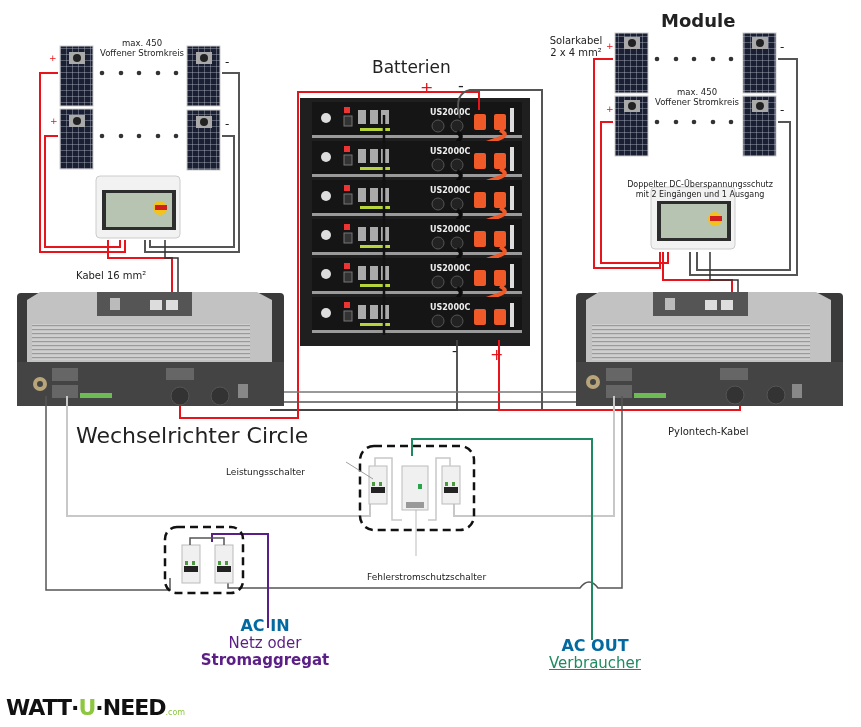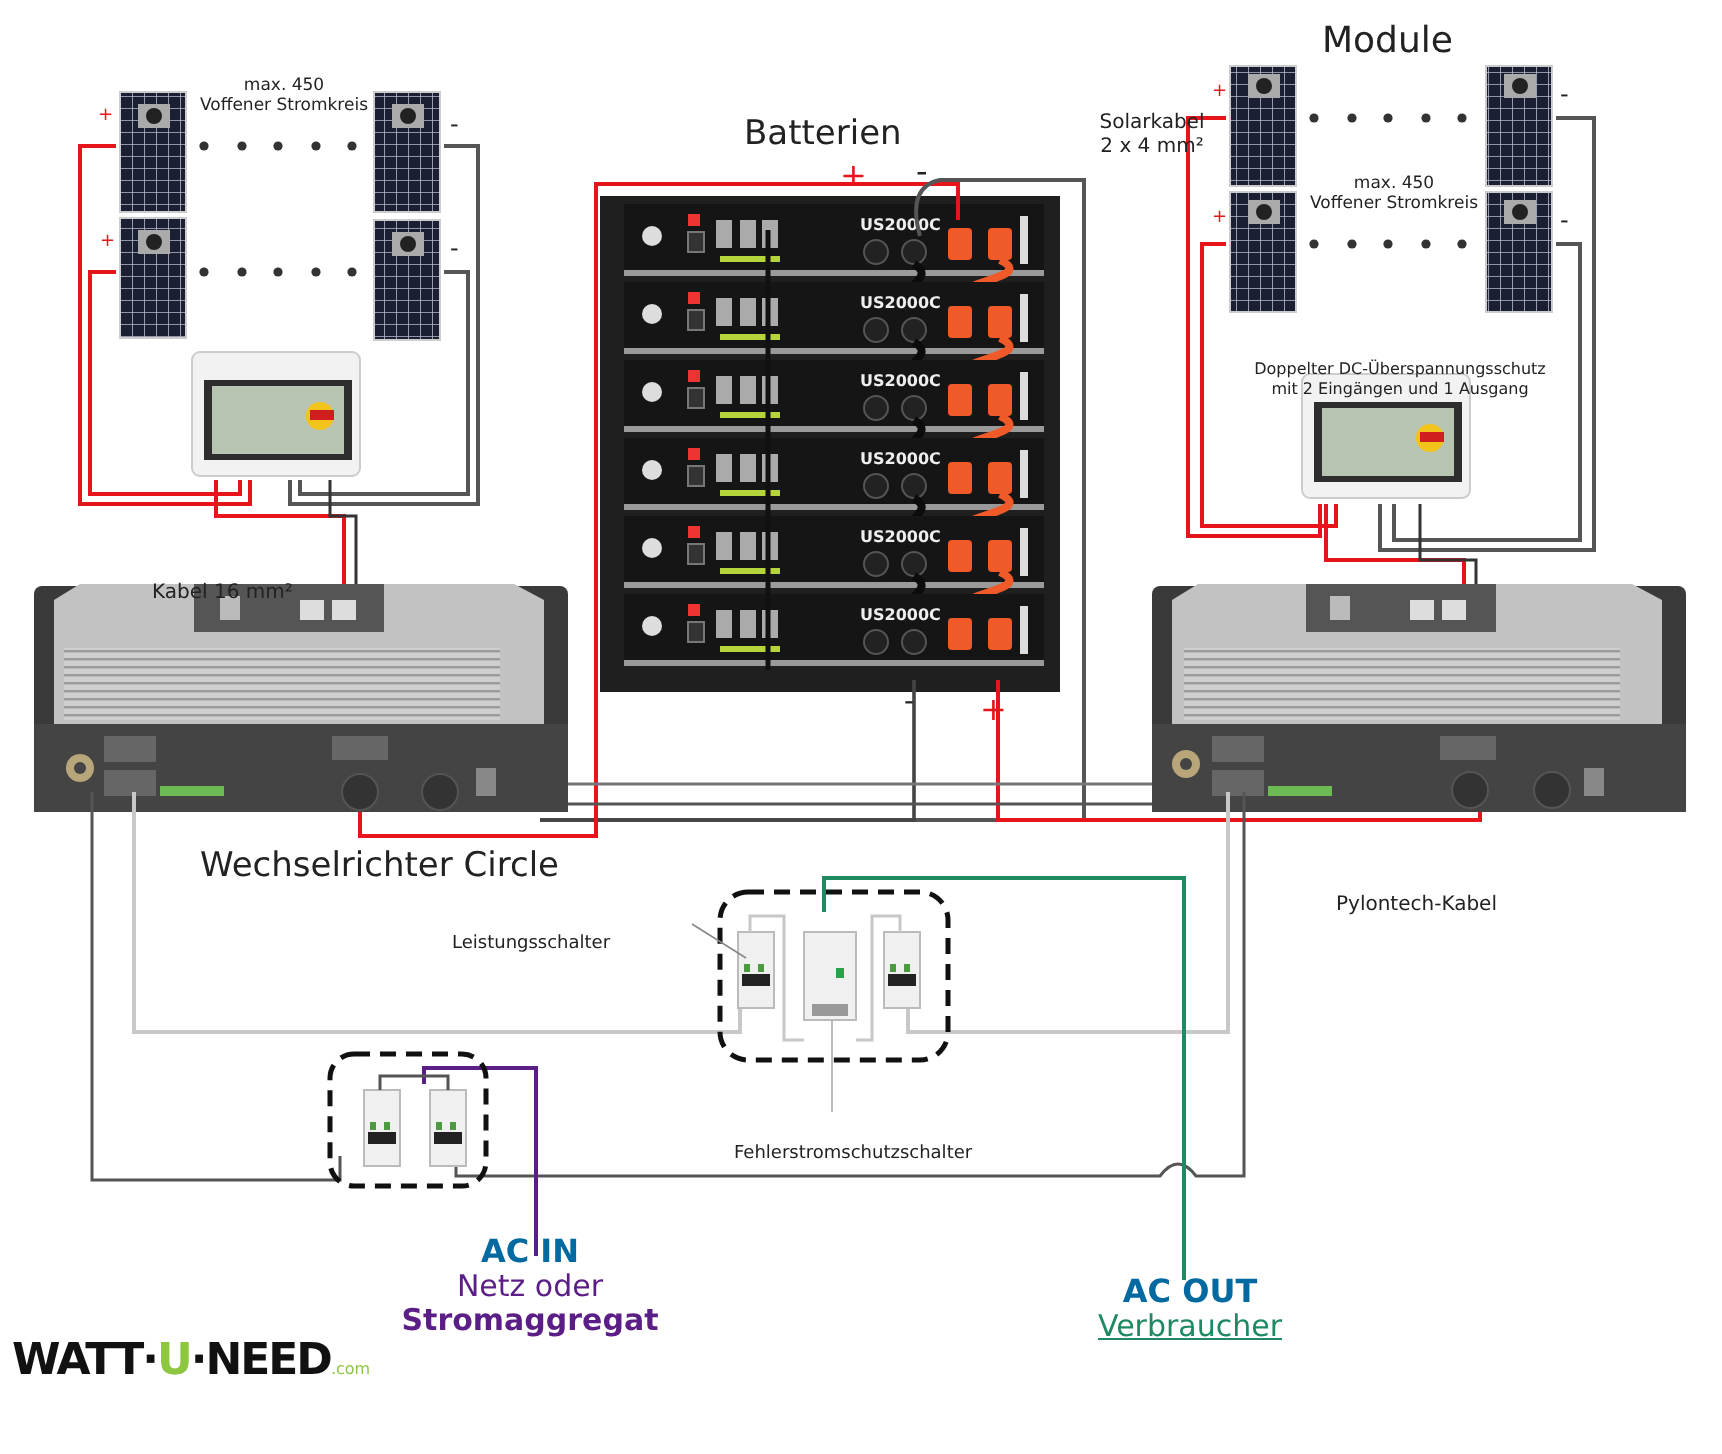--- a/index.html
+++ b/index.html
@@ -1,26 +1,26 @@
 <!DOCTYPE html>
 <html><head>
 <meta charset="utf-8">
 <style>
   html, body { margin: 0; padding: 0; background: #ffffff; }
   body { width: 861px; height: 727px; position: relative; overflow: hidden; font-family: "DejaVu Sans", sans-serif; }
   svg.diagram { position: absolute; left: 0; top: 0; }
   .lbl { position: absolute; color: #222; white-space: nowrap; }
   .lbl-center { text-align: center; }
   .small { font-size: 8.5px; line-height: 10px; margin-top: 16px; }
-  .med { font-size: 10px; line-height: 12px; margin-top: 21px; }
+  .med { font-size: 10px; line-height: 12px; }
   .big { font-size: 17px; }
-  .title { font-size: 18px; }
+  .title { font-size: 18px; font-weight: bold; }
   .ac-head { font-weight: bold; font-size: 16px; color: #0369a1; }
   .ac-sub { font-size: 15px; line-height: 17px; }
-  .logo { position: absolute; left: 6px; top: 668px; font-family: "DejaVu Sans", sans-serif; font-weight: bold; font-size: 22px; letter-spacing: -1px; color: #111; }
+  .logo { position: absolute; left: 6px; top: 695px; font-family: "DejaVu Sans", sans-serif; font-weight: bold; font-size: 22px; letter-spacing: -1px; color: #111; }
   .logo .u { color: #8dc63f; }
   .logo .com { font-size: 8px; font-weight: normal; color: #8dc63f; letter-spacing: 0; }
 </style>
 </head>
 <body>
 
 <svg class="diagram" width="861" height="727" viewBox="0 0 861 727">
   <defs>
     <pattern id="cells" width="6" height="6" patternUnits="userSpaceOnUse">
       <rect width="6" height="6" fill="#1a1f33"></rect>
@@ -372,21 +372,21 @@
   <div>mit 2 Eingängen und 1 Ausgang</div>
 </div>
 
 <span class="lbl big" style="left:372px;top:57px;text-align:center;">Batterien</span>
 <span class="lbl" style="left:420px;top:78px;color:#e8141b;font-size:16px;">+</span>
 <span class="lbl" style="left:458px;top:76px;font-size:16px;">-</span>
 <span class="lbl" style="left:452px;top:343px;font-size:14px;">-</span>
 <span class="lbl" style="left:490px;top:345px;color:#e8141b;font-size:16px;">+</span>
 
 <span class="lbl med" style="left:76px;top:270px;">Kabel 16 mm²</span>
-<span class="lbl" style="left:100px;top:423px;font-size:17px;">Wechselrichter Circle</span>
+<span class="lbl" style="left:76px;top:423px;font-size:22px;">Wechselrichter Circle</span>
 <span class="lbl med" style="left:668px;top:426px;">Pylontech-Kabel</span>
 <span class="lbl small" style="left:226px;top:451px;font-size:9px;">Leistungsschalter</span>
 <span class="lbl small" style="left:367px;top:556px;font-size:9px;">Fehlerstromschutzschalter</span>
 
 <div class="lbl lbl-center" style="left:195px;top:616px;width:140px;">
   <div class="ac-head"><span>AC</span>&nbsp;<span>IN</span></div>
   <div class="ac-sub" style="color:#5b1e86;">Netz oder</div>
   <div class="ac-sub" style="color:#5b1e86;font-weight:bold;">Stromaggregat</div>
 </div>
 

